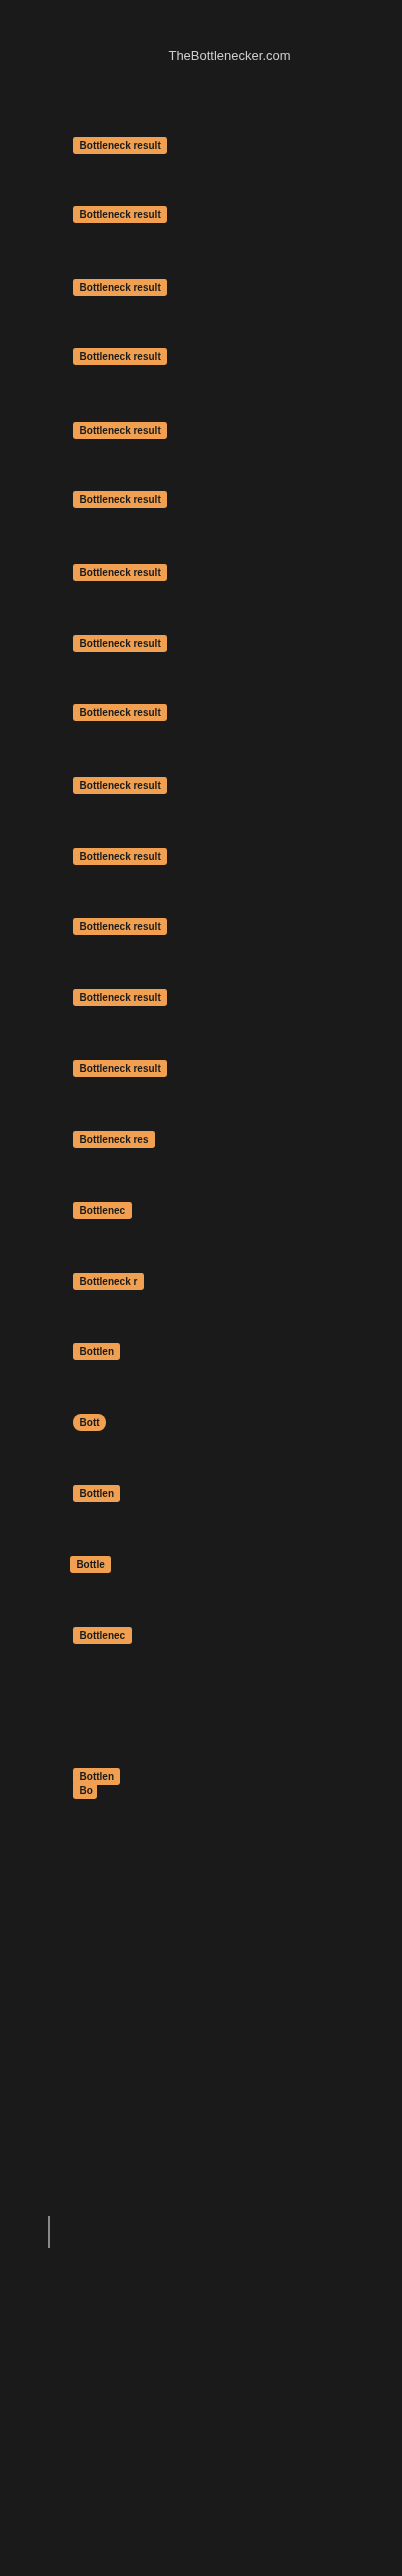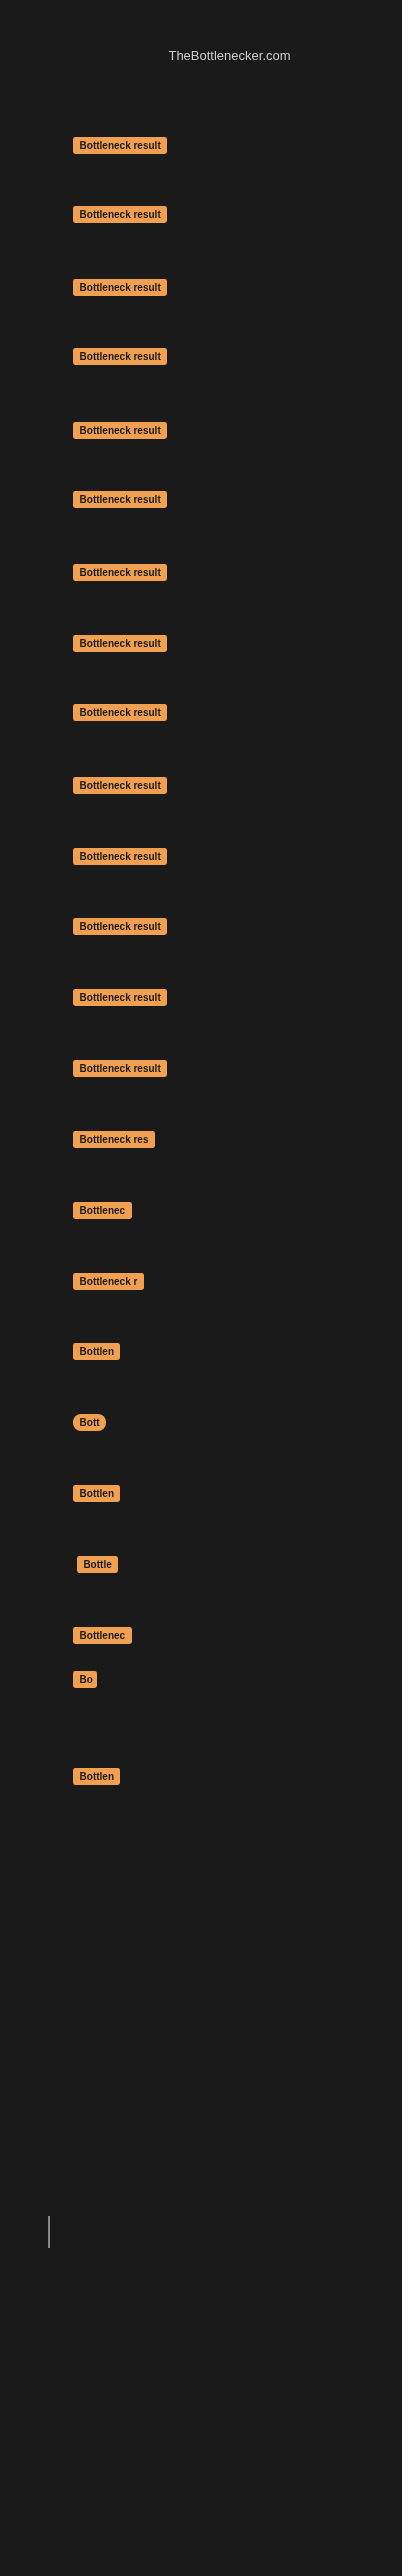--- a/index.html
+++ b/index.html
@@ -59,22 +59,22 @@
     <div style="position: absolute; top: 733px; left: 3.2px;"><span class="bottleneck-badge" style="max-width: 105px;">Bottleneck result</span></div>
     <div style="position: absolute; top: 803px; left: 3.2px;"><span class="bottleneck-badge" style="max-width: 105px;">Bottleneck result</span></div>
     <div style="position: absolute; top: 874px; left: 3.2px;"><span class="bottleneck-badge" style="max-width: 105px;">Bottleneck result</span></div>
     <div style="position: absolute; top: 945px; left: 3.2px;"><span class="bottleneck-badge" style="max-width: 105px;">Bottleneck result</span></div>
     <div style="position: absolute; top: 1016px; left: 3.2px;"><span class="bottleneck-badge" style="max-width: 89px;">Bottleneck res</span></div>
     <div style="position: absolute; top: 1087px; left: 3.2px;"><span class="bottleneck-badge" style="max-width: 68px;">Bottlenec</span></div>
     <div style="position: absolute; top: 1158px; left: 3.2px;"><span class="bottleneck-badge" style="max-width: 76px;">Bottleneck r</span></div>
     <div style="position: absolute; top: 1228px; left: 3.2px;"><span class="bottleneck-badge" style="max-width: 58px;">Bottlen</span></div>
     <div style="position: absolute; top: 1299px; left: 3.2px;"><span class="bottleneck-badge" style="max-width: 40px; border-radius: 8px;">Bott</span></div>
     <div style="position: absolute; top: 1370px; left: 3.2px;"><span class="bottleneck-badge" style="max-width: 60px;">Bottlen</span></div>
-    <div style="position: absolute; top: 1441px; left: 7px;"><span class="bottleneck-badge" style="max-width: 48px;">Bottle</span></div>
+    <div style="position: absolute; top: 1441px; left: 0;"><span class="bottleneck-badge" style="max-width: 48px;">Bottle</span></div>
     <div style="position: absolute; top: 1512px; left: 3.2px;"><span class="bottleneck-badge" style="max-width: 64px;">Bottlenec</span></div>
-    <div style="position: absolute; top: 1556px; left: 3.2px;"><span class="bottleneck-badge" style="max-width: 24px;">Bo</span></div>
+    <div style="position: absolute; top: 1667px; left: 3.2px;"><span class="bottleneck-badge" style="max-width: 24px;">Bo</span></div>
     <div style="position: absolute; top: 1653px; left: 3.2px;"><span class="bottleneck-badge" style="max-width: 55px;">Bottlen</span></div>
   </div>
 
 <div id="cursor-container"></div>
 
 <div class="cursor-line" style="position: absolute; top: 2174px; left: 6.4px;"></div>
 
 
 </body></html>

